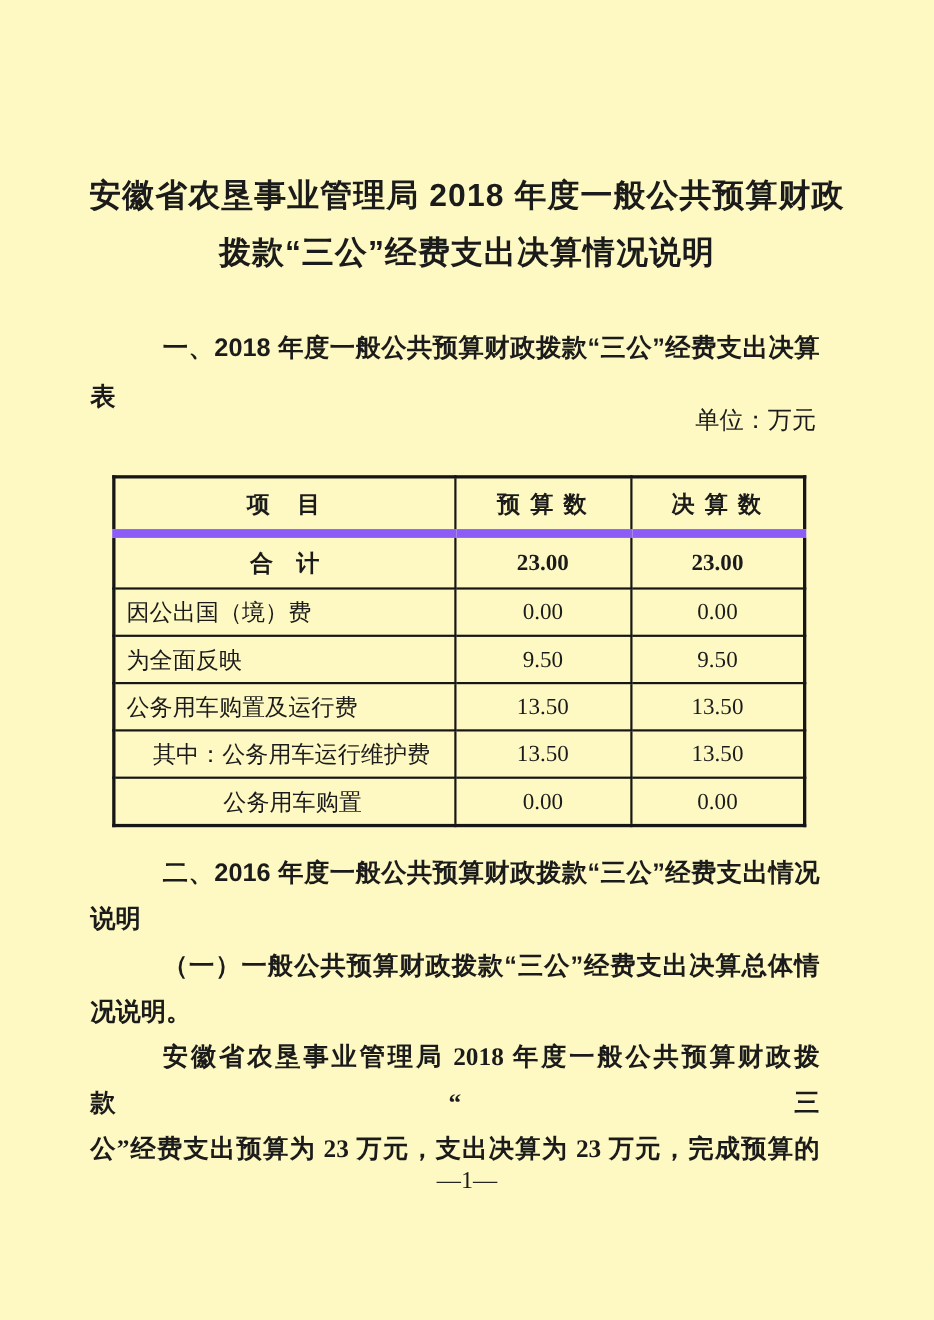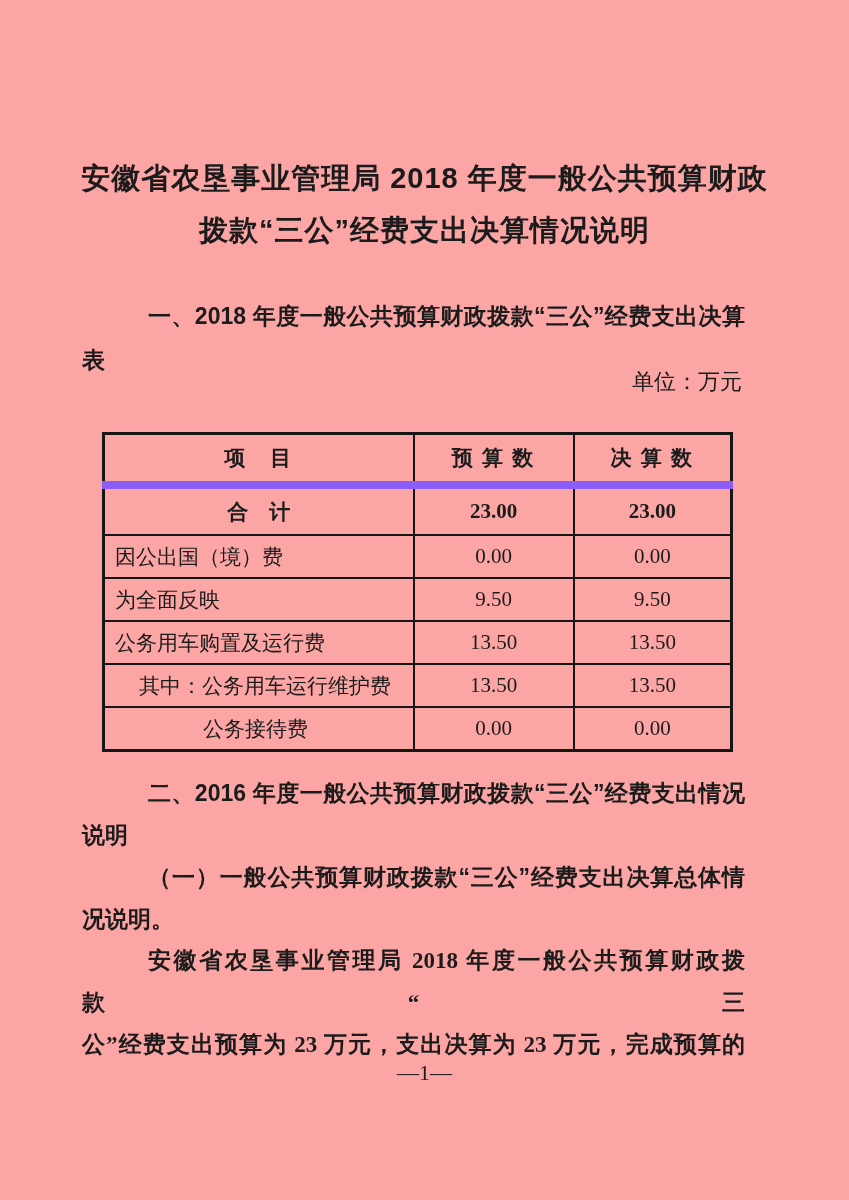--- a/index.html
+++ b/index.html
@@ -1,21 +1,21 @@
 <!DOCTYPE html>
 <html><head>
 <meta charset="utf-8">
 <style>
   html, body { margin: 0; padding: 0; background: #ffffff; }
   .page {
     position: relative;
     width: 849px;
     height: 1200px;
     margin: 0 auto;
-    background: #fca5a5;
+    background: #fef9c3;
     color: #1b1b1b;
     font-family: "Liberation Serif", "DejaVu Serif", serif;
     overflow: hidden;
   }
   
   .doc-title {
     position: absolute;
     top: 152px; left: 0; right: 0;
     text-align: center;
     font-family: "Liberation Sans", "DejaVu Sans", sans-serif;
@@ -138,21 +138,21 @@
       <td class="item-left">公务用车购置及运行费</td>
       <td>13.50</td>
       <td>13.50</td>
     </tr>
     <tr class="data">
       <td class="item-sub">其中：公务用车运行维护费</td>
       <td>13.50</td>
       <td>13.50</td>
     </tr>
     <tr class="data">
-      <td class="item-sub2">公务接待费</td>
+      <td class="item-sub2">公务用车购置</td>
       <td>0.00</td>
       <td>0.00</td>
     </tr>
   </tbody>
     </table>
 
   <div class="sec2">
     <div class="bold-heading line-fill indent">二、2016 年度一般公共预算财政拨款“三公”经费支出情况</div>
     <div class="bold-heading line-start">说明</div>
     <div class="bold-heading line-fill indent">（一）一般公共预算财政拨款“三公”经费支出决算总体情</div>

